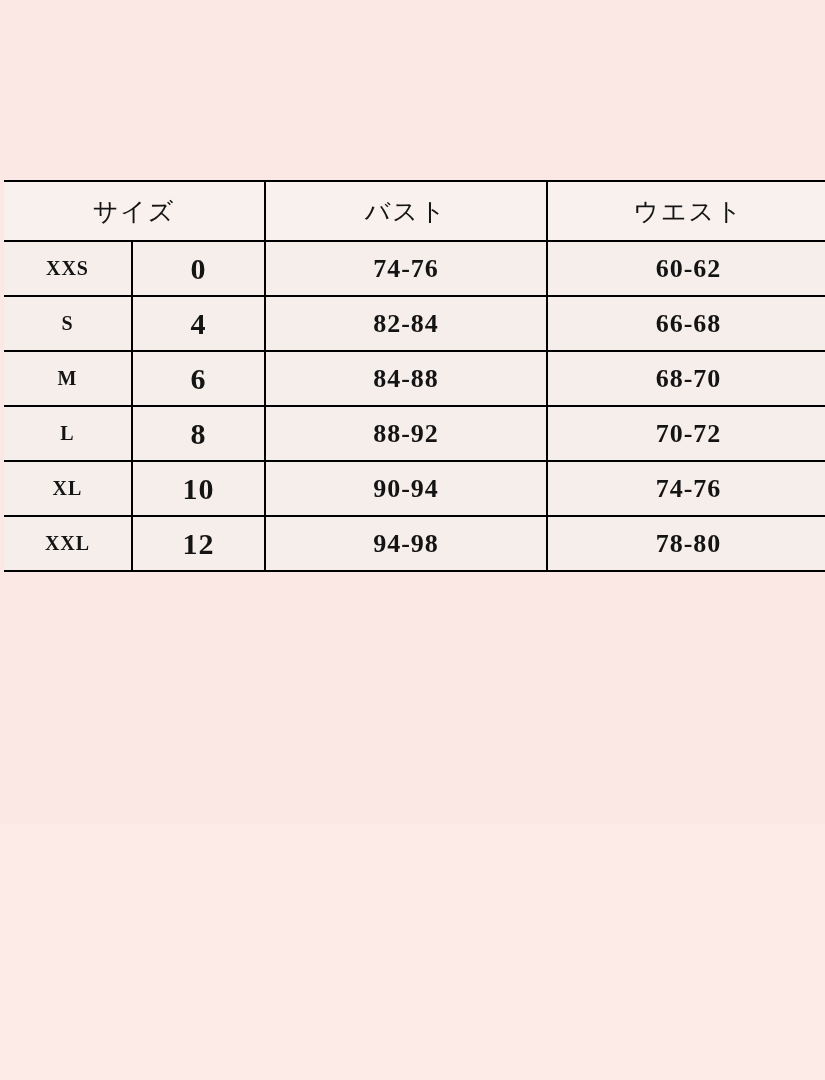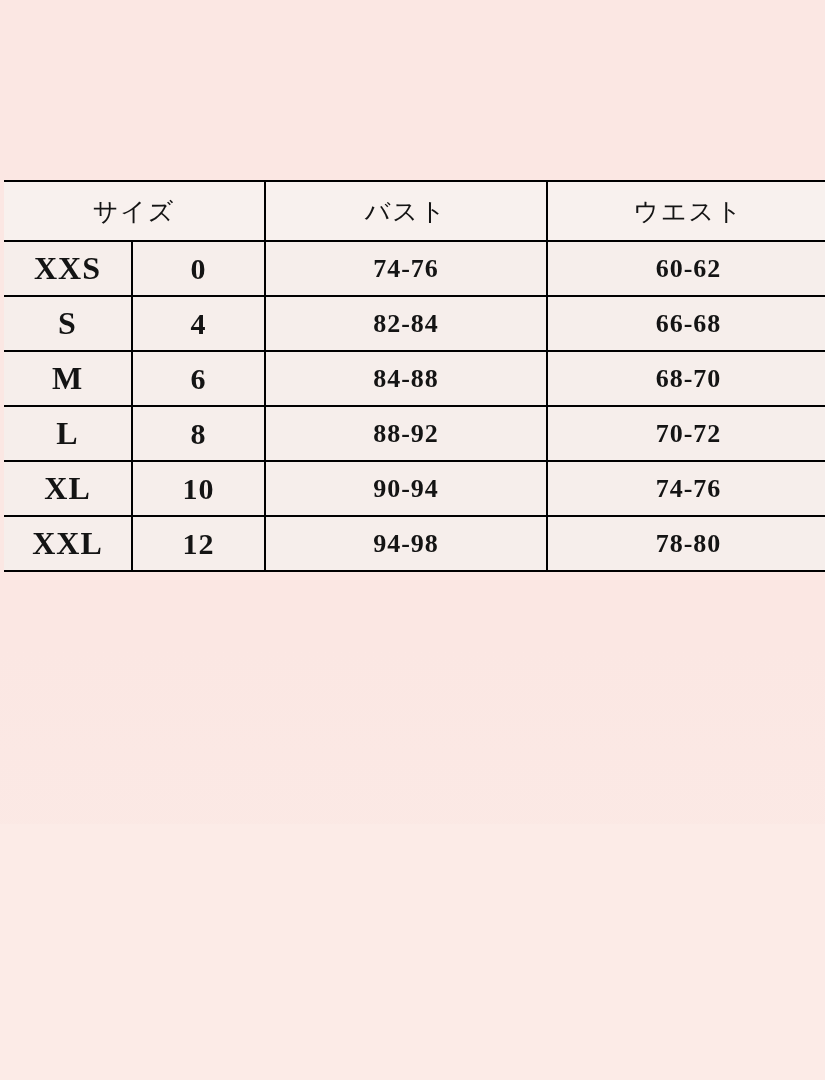--- a/index.html
+++ b/index.html
@@ -50,21 +50,21 @@
     background: #f8f1ee;
   }
   #size-table tbody td {
     height: 53px;
     font-size: 26px;
     font-weight: 700;
     font-family: "Liberation Serif", serif;
     letter-spacing: 1px;
   }
   #size-table tbody td.size-label {
-    font-size: 32px;
+    font-size: 20px;
   }
   #size-table tbody td.num {
     font-size: 30px;
   }
   
   #size-table tr > *:first-child { border-left: none; }
   #size-table tr > *:last-child  { border-right: none; }
 
   .top-band, .bottom-band {
     position: absolute;

